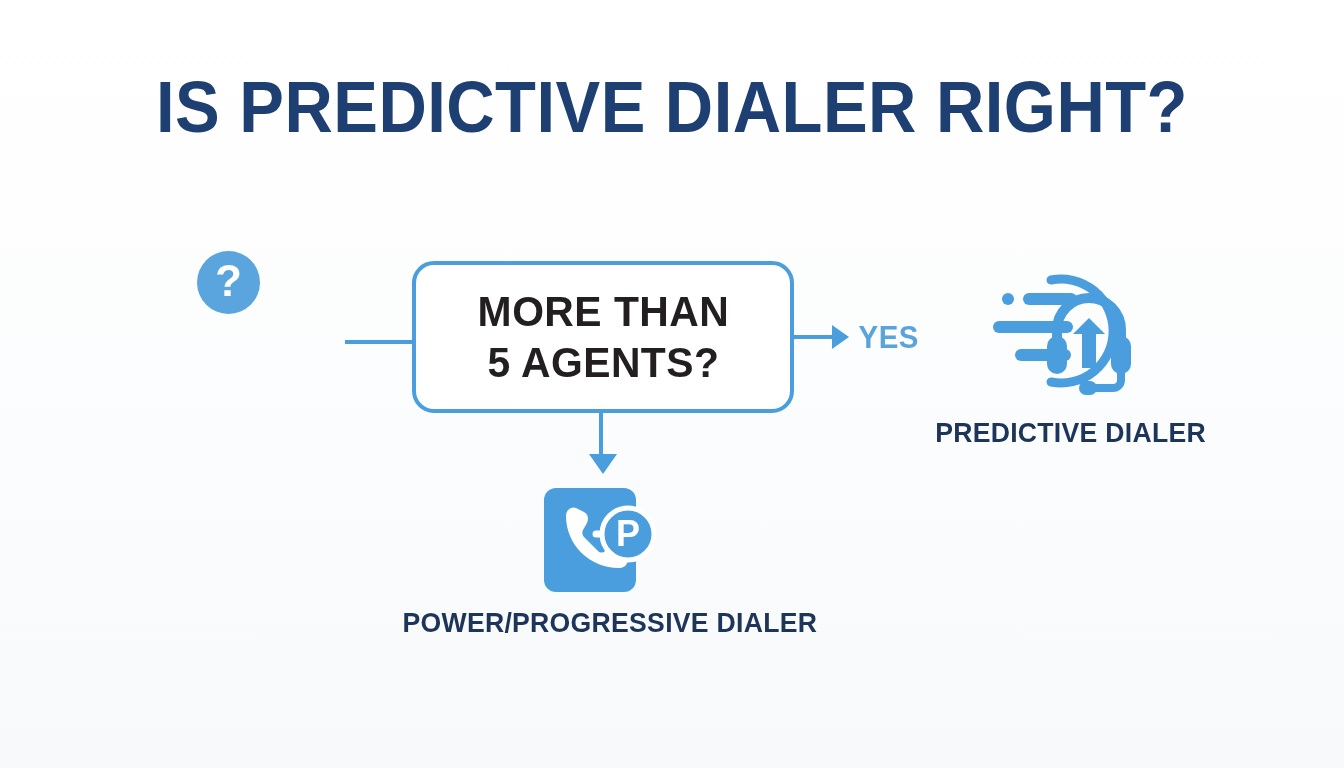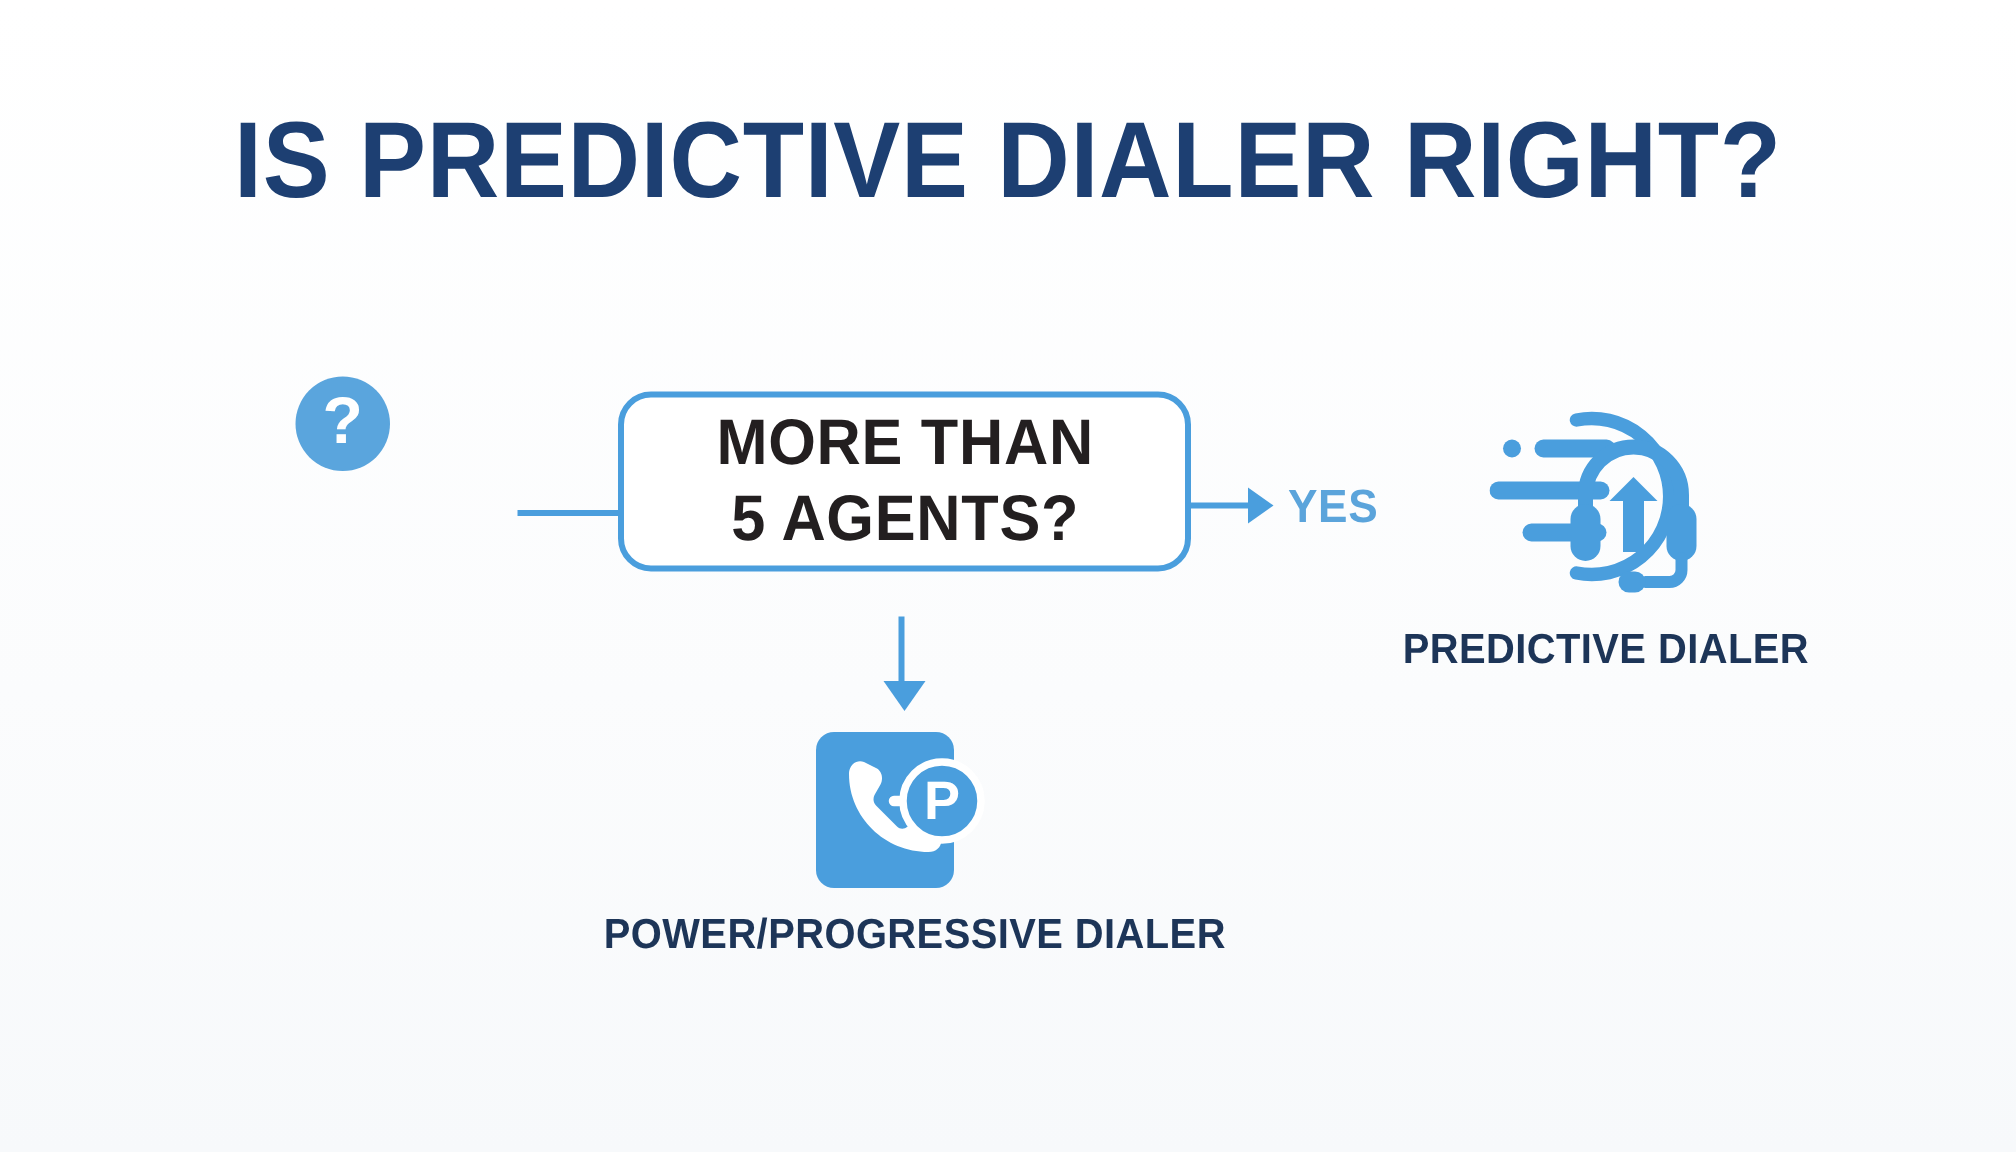--- a/index.html
+++ b/index.html
@@ -58,21 +58,21 @@
     font-size: 31px;
     font-weight: bold;
     color: #1d3558;
     letter-spacing: 1px;
     transform: scaleX(0.96);
   }
   #decision-box {
     left: 412px;
     top: 261px;
     width: 382px;
-    height: 120px;
+    height: 152px;
   }
   #decision-box .box-label {
     font-size: 43px;
     font-weight: bold;
     color: #231f20;
     line-height: 1.18;
     letter-spacing: 0.5px;
     transform: scaleX(0.95);
   }
 

